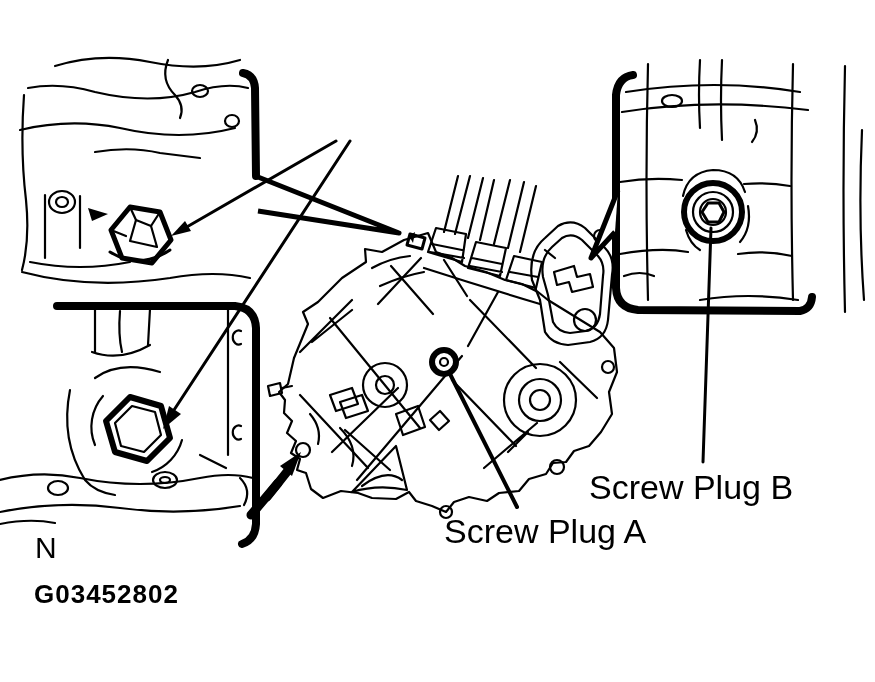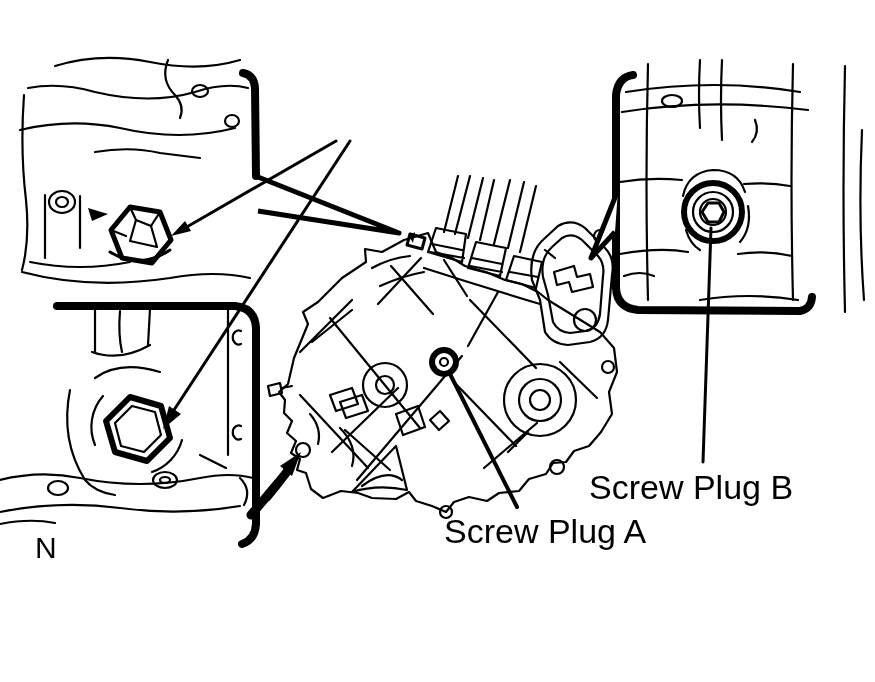--- a/index.html
+++ b/index.html
@@ -190,13 +190,14 @@
     <path class="ln3" d="M 711,228 L 703,462"></path>
   </svg>
 
 
   <div class="callout big" style="left:589px;top:470px;">Screw Plug B</div>
 
   <div class="callout big" style="left:444px;top:514px;">Screw Plug A</div>
 
   <div class="callout note" style="left:35px;top:533px;">N</div>
 
+  <div class="callout figid" style="left:34px;top:581px;">G03452802</div>
 </div>
 
 </body></html>

